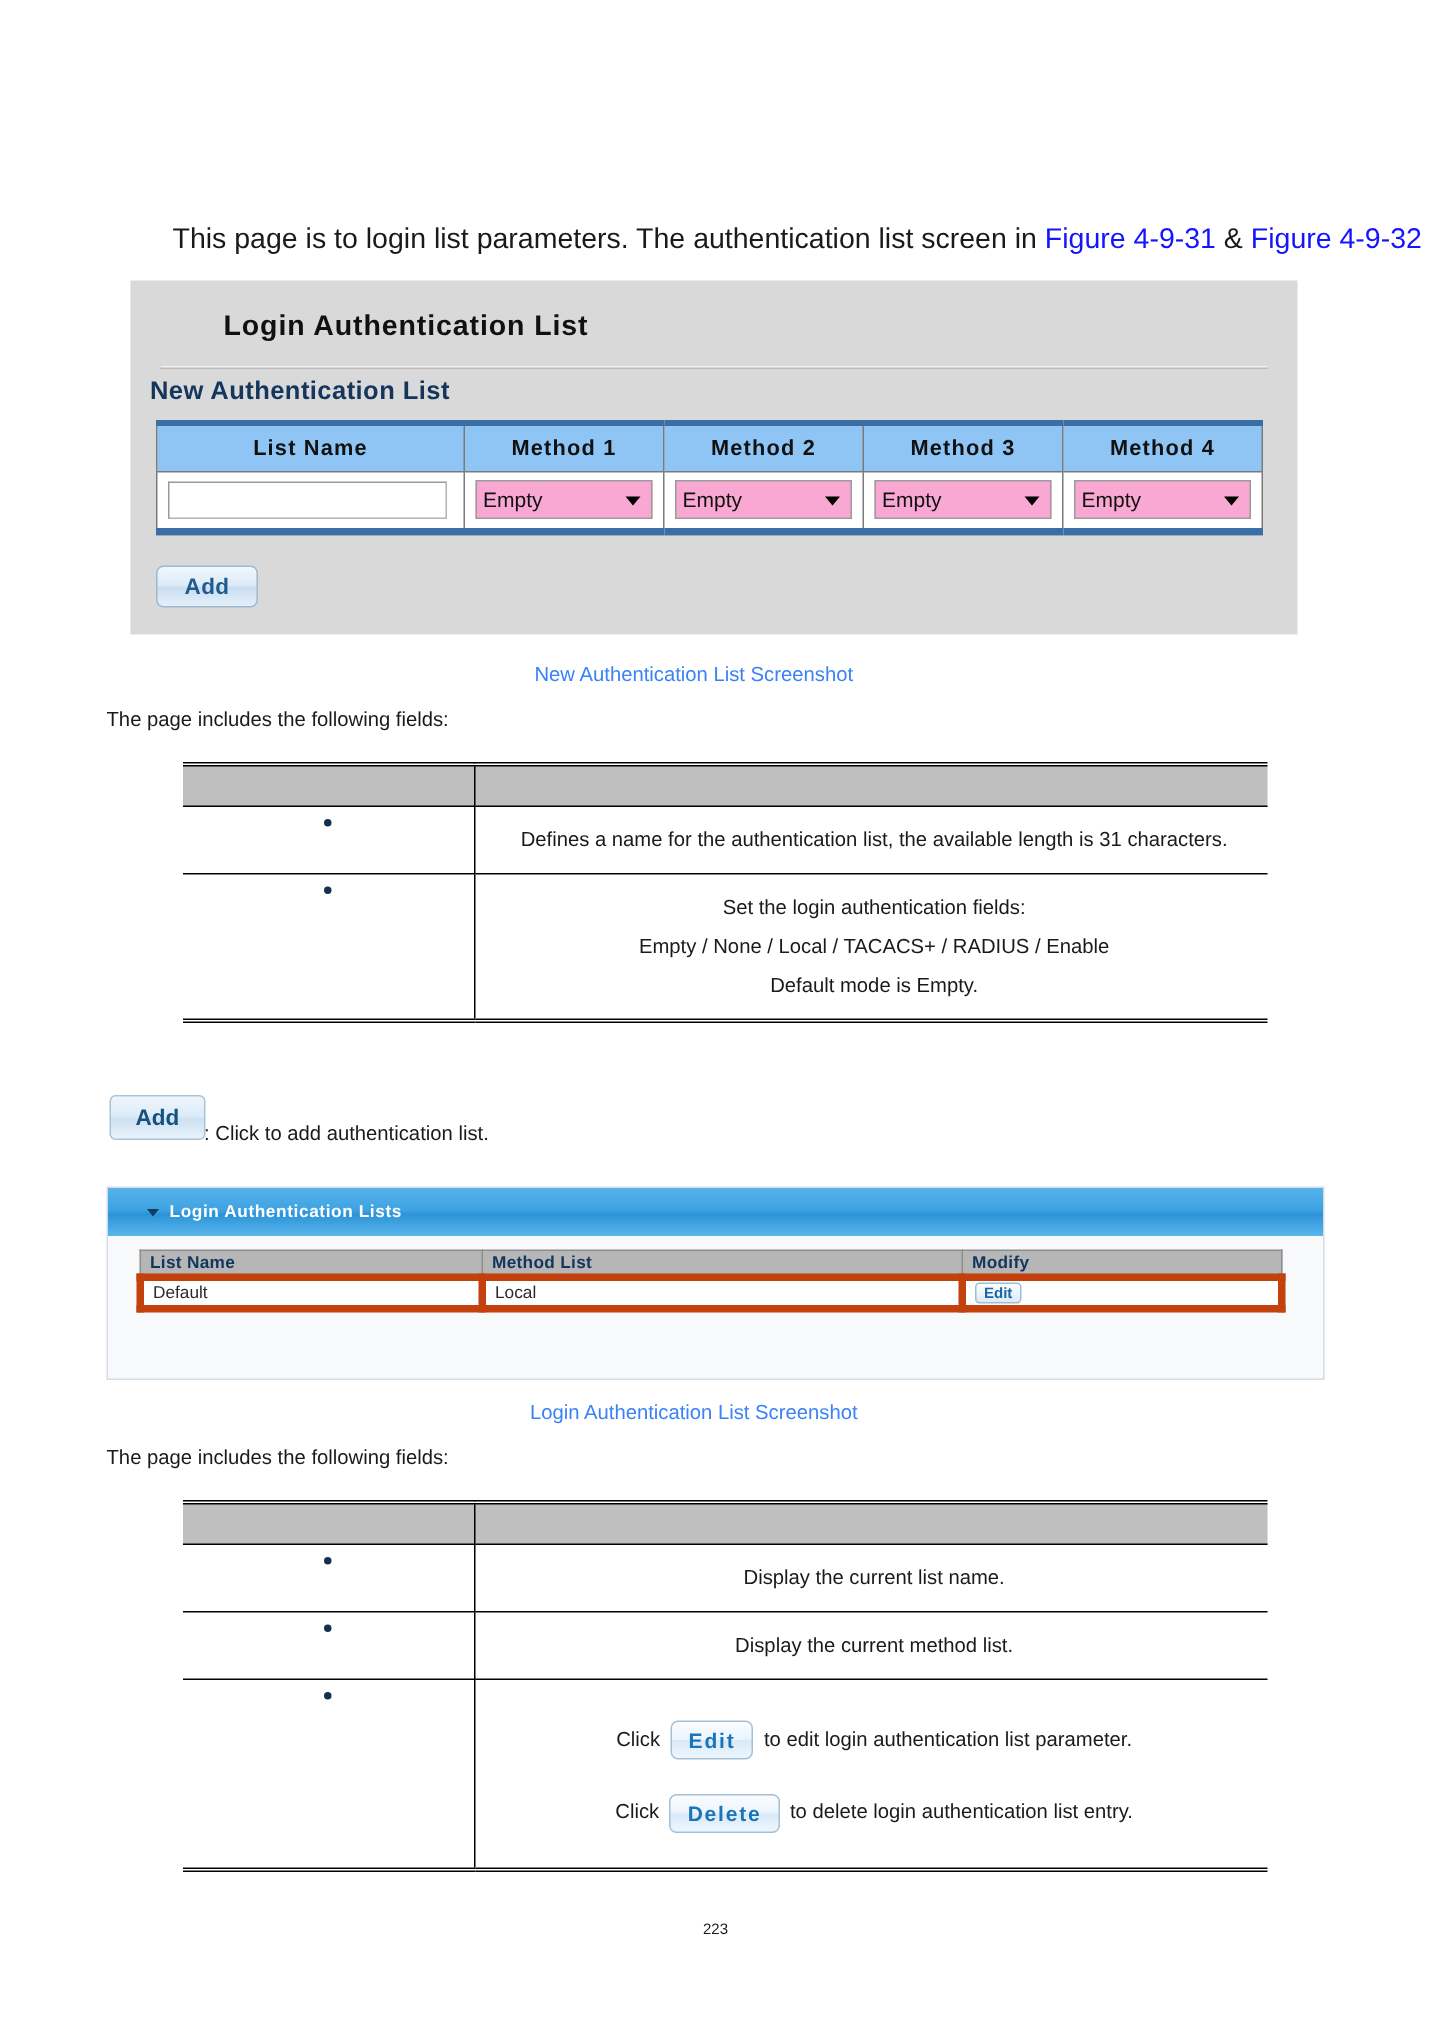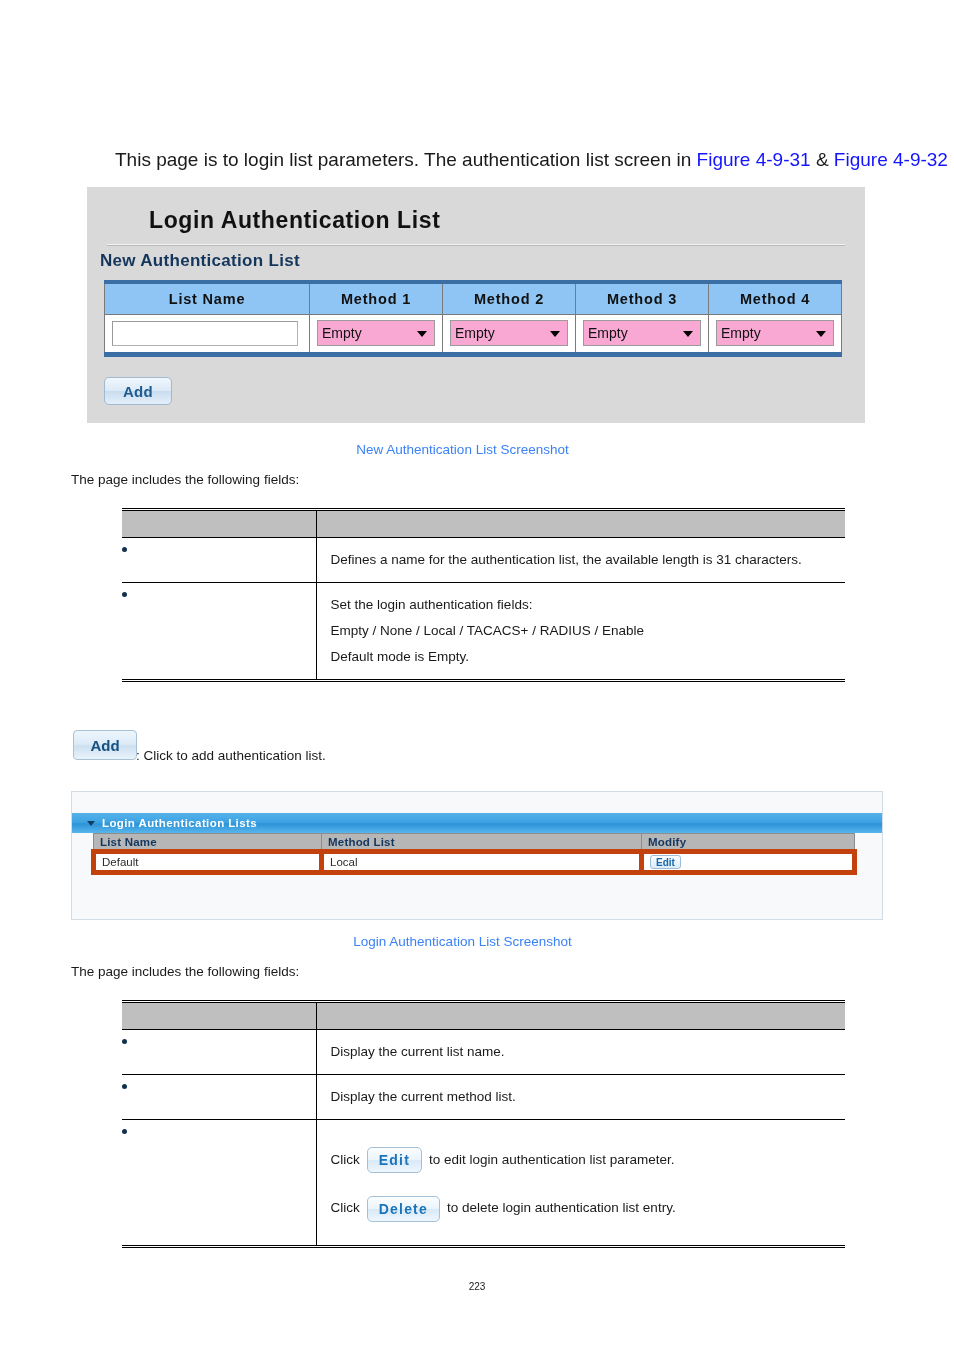--- a/index.html
+++ b/index.html
@@ -30,21 +30,21 @@
   
   .shot1 {
     position: absolute;
     left: 87px; top: 187px;
     width: 778px; height: 236px;
     background: #d9d9d9;
   }
   .shot1-title {
     position: absolute;
     left: 62px; top: 20px;
-    font-size: 23px;
+    font-size: 19px;
     font-weight: bold;
     letter-spacing: 0.6px;
     color: #111;
     text-align: right;
   }
   .shot1-rule {
     position: absolute;
     left: 20px; top: 57px;
     width: 738px; height: 2px;
     background: #b9b9b9;
@@ -156,20 +156,21 @@
   .fn2 { top: 964px; }
 
   
   .desc {
     position: absolute;
     left: 122px;
     width: 723px;
     border-collapse: collapse;
     border-top: 3px double #000;
     border-bottom: 3px double #000;
+    text-align: center;
   }
   .desc1 { top: 508px; }
   .desc2 { top: 1000px; }
   .desc td, .desc th {
     border-left: none; border-right: none;
     border-top: 1px solid #000;
     border-bottom: 1px solid #000;
     padding: 0;
   }
   .desc .hdr td {
@@ -244,26 +245,25 @@
   .shot2 {
     position: absolute;
     left: 71px; top: 791px;
     width: 812px; height: 129px;
     background: #f7f9fb;
     border: 1px solid #d3dde6;
   }
   .shot2-bar {
     position: absolute;
     left: 0; top: 0;
-    width: 810px; height: 20px;
+    width: 810px; height: 32px;
     background: linear-gradient(to bottom, #55b2ea 0%, #3fa3e2 45%, #2d93d8 55%, #58b6ec 100%);
     display: flex;
     align-items: center;
-    padding-left: 15px;
-    margin-top: 21px;
+    padding-left: 26px;
   }
   .shot2-arrow {
     width: 0; height: 0;
     border-left: 4px solid transparent;
     border-right: 4px solid transparent;
     border-top: 5px solid #0f3d63;
     margin-right: 7px;
   }
   .shot2-bar-title {
     font-size: 11.5px;

